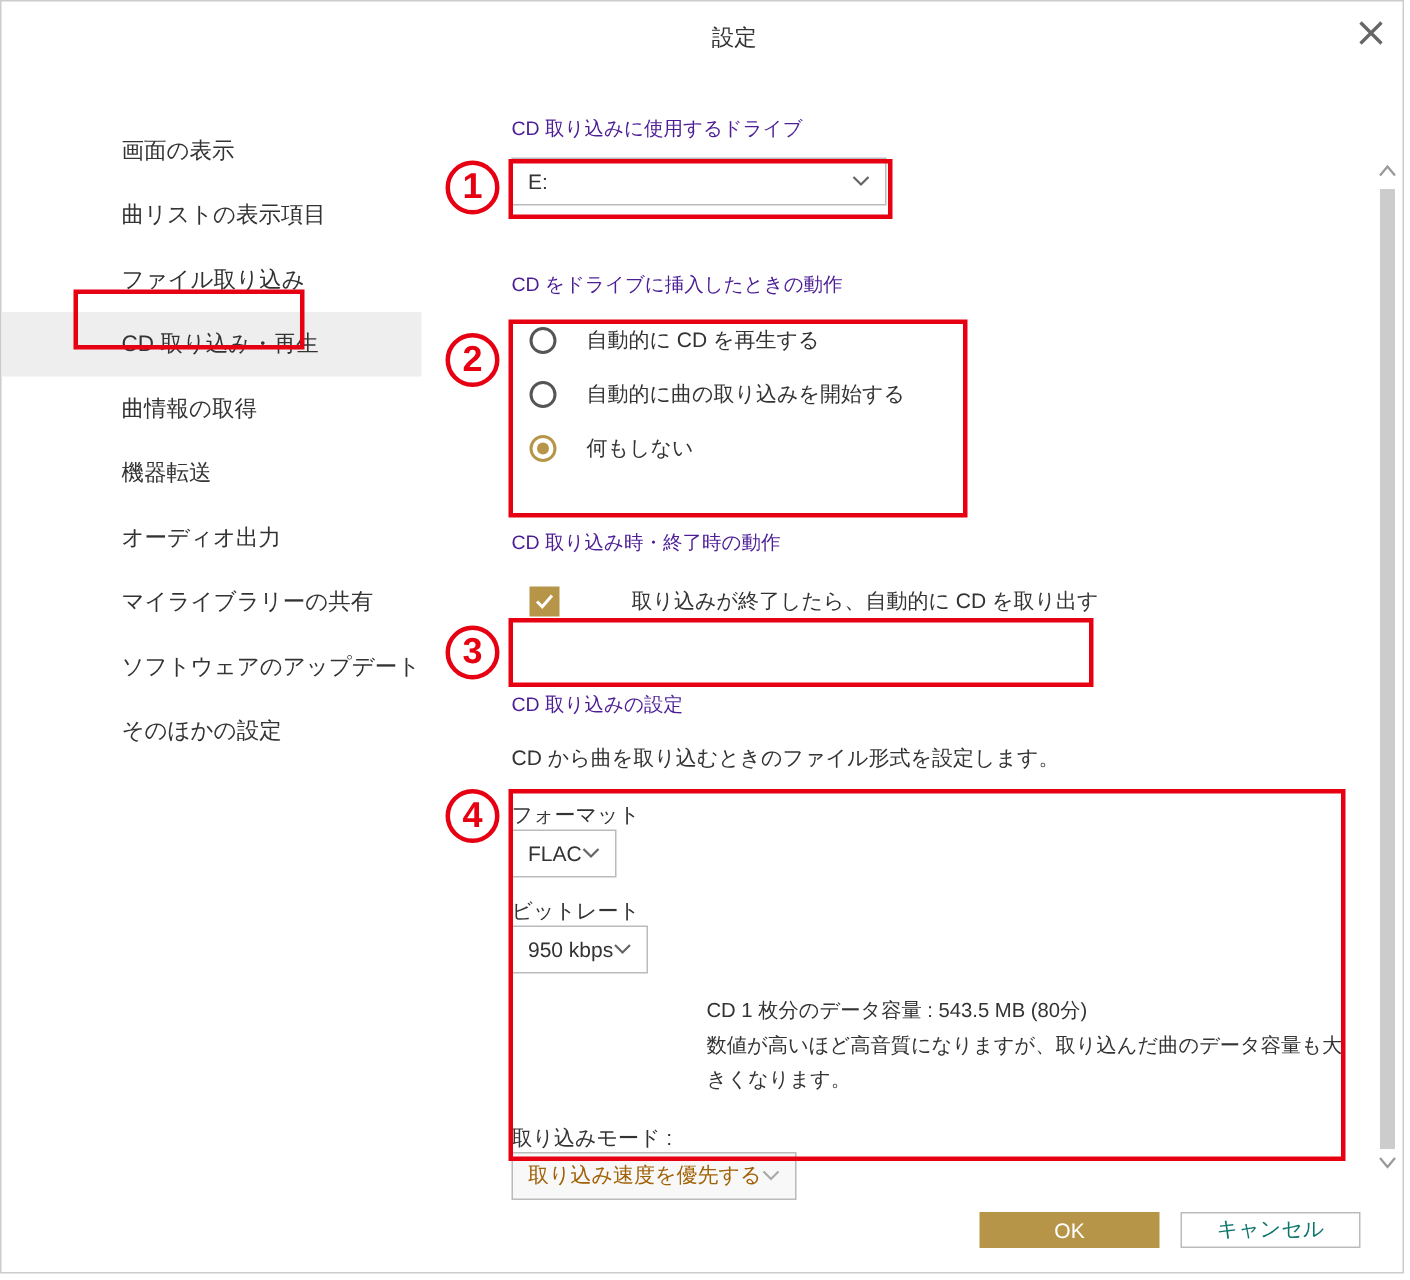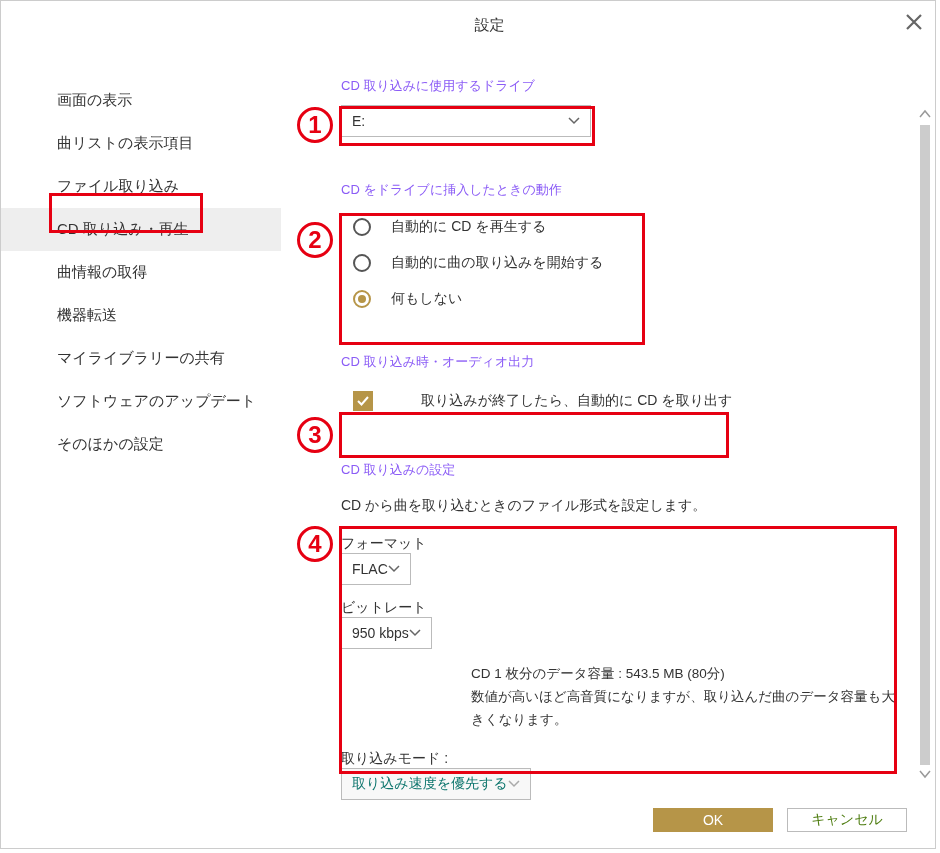--- a/index.html
+++ b/index.html
@@ -40,51 +40,51 @@
 .body-area {
   display: flex;
   height: calc(100% - 48px - 56px);
   position: relative;
 }
 .sidebar {
   width: 280px;
   padding-top: 30px;
 }
 .sidebar-item {
-  padding: 12px 0 12px 56px;
+  padding: 12px 0 12px 80px;
   font-size: 15px;
   cursor: pointer;
 }
 .sidebar-item.active {
   background: #eee;
 }
 .content {
   flex: 1;
   padding: 28px 40px 0 60px;
   position: relative;
 }
 .section-label {
-  color: #8b5cf6;
+  color: #4c1d95;
   font-size: 13px;
   margin-bottom: 10px;
 }
 .select {
   display: flex;
   align-items: center;
   justify-content: space-between;
   border: 1px solid #bbb;
   height: 32px;
   padding: 0 10px;
   font-size: 14px;
   background: #fff;
   cursor: pointer;
   width: 100%;
 }
 .select.disabled {
-  color: #0f766e;
+  color: #a16207;
   background: #f8f8f8;
 }
 .chevron {
   font-size: 12px;
   color: #666;
 }
 .radio-row {
   display: flex;
   align-items: center;
   padding: 9px 0 9px 12px;
@@ -209,21 +209,21 @@
   cursor: pointer;
 }
 .btn-primary {
   background: #b69548;
   color: #fff;
   border: none;
 }
 .btn-secondary {
   background: #fff;
   border: 1px solid #bbb;
-  color: #4d7c0f;
+  color: #0f766e;
 }
 </style>
 </head>
 <body>
 
 <div class="window">
 
   <div class="titlebar">
     <span>設定</span>
     <span class="close-btn">
@@ -235,20 +235,21 @@
 
   <div class="body-area">
 
     <div class="sidebar">
       <div class="sidebar-item"><span>画面の表示</span></div>
       <div class="sidebar-item"><span>曲リストの表示項目</span></div>
       <div class="sidebar-item"><span>ファイル取り込み</span></div>
       <div class="sidebar-item active"><span>CD 取り込み・再生</span></div>
       <div class="sidebar-item"><span>曲情報の取得</span></div>
       <div class="sidebar-item"><span>機器転送</span></div>
+      <div class="sidebar-item"><span>オーディオ出力</span></div>
       <div class="sidebar-item"><span>マイライブラリーの共有</span></div>
       <div class="sidebar-item"><span>ソフトウェアのアップデート</span></div>
       <div class="sidebar-item"><span>そのほかの設定</span></div>
     </div>
 
     <div class="content">
 
       <div class="section-label">CD 取り込みに使用するドライブ</div>
       <div style="width:250px; position:relative;">
         <div class="select">
@@ -274,21 +275,21 @@
           <span>自動的に曲の取り込みを開始する</span>
         </div>
         <div class="radio-row">
           <span class="radio-circle checked"></span>
           <span>何もしない</span>
         </div>
       </div>
 
       <div style="height:36px;"></div>
 
-      <div class="section-label">CD 取り込み時・オーディオ出力</div>
+      <div class="section-label">CD 取り込み時・終了時の動作</div>
       <div class="checkbox-row">
         <span class="checkbox">
           <svg width="14" height="14" viewBox="0 0 14 14">
               <path d="M2 7 L5.5 10.5 L12 3" stroke="#fff" stroke-width="2" fill="none"></path>
             </svg>
         </span>
         <span>取り込みが終了したら、自動的に CD を取り出す</span>
       </div>
 
       <div style="height:40px;"></div>

